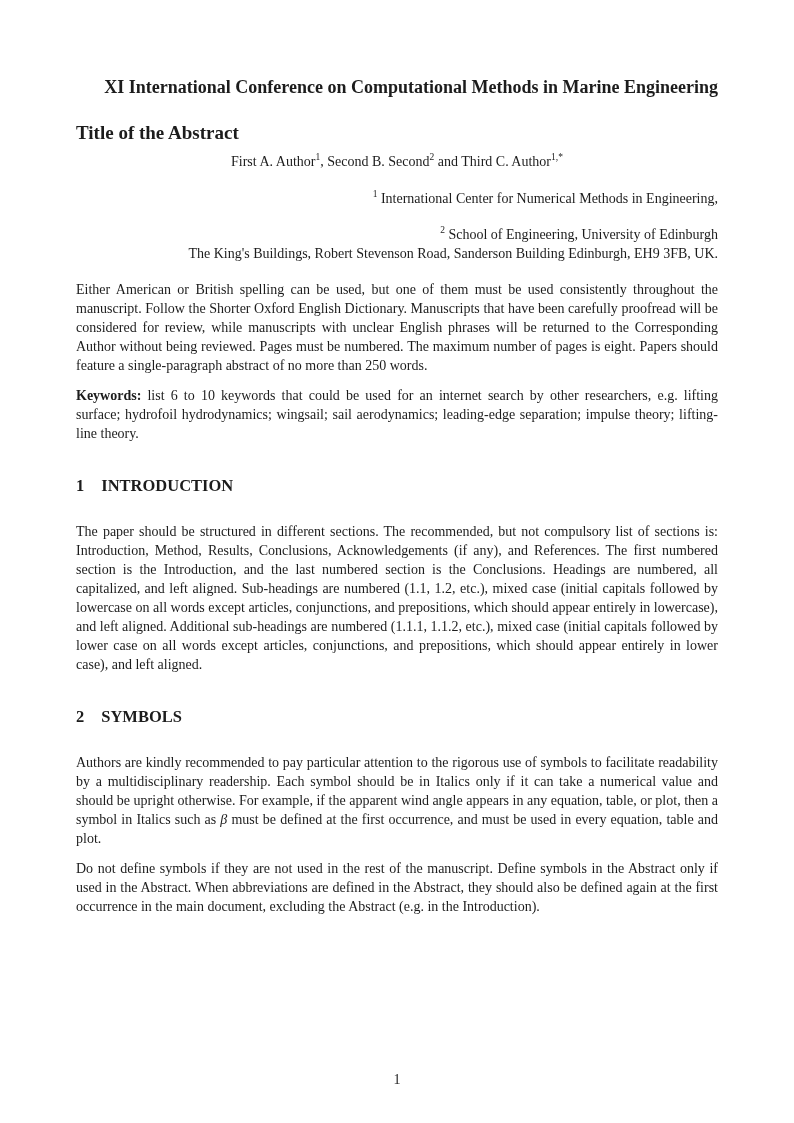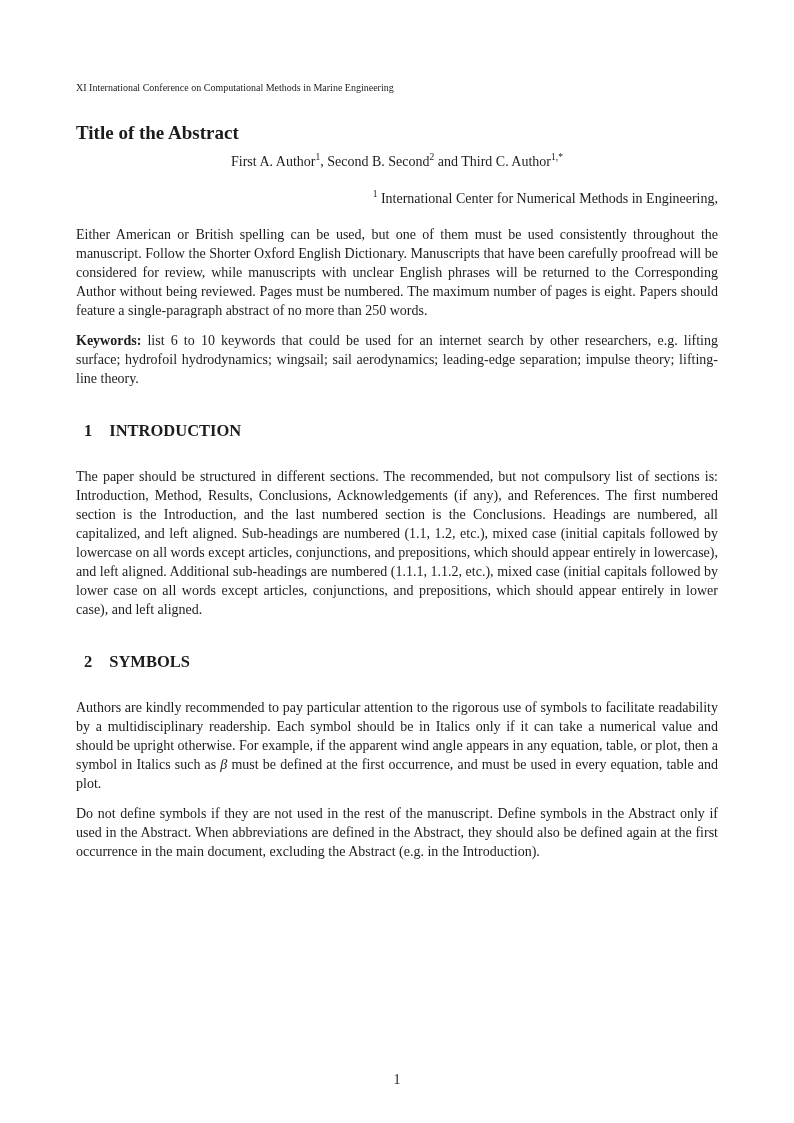--- a/index.html
+++ b/index.html
@@ -13,23 +13,23 @@
   .page {
     box-sizing: border-box;
     width: 794px;
     height: 1123px;
     padding: 78px 76px 0 76px;
     position: relative;
     font-size: 14px;
     line-height: 19px;
   }
   .conf-header {
-    text-align: left;
-    font-weight: normal;
-    font-size: 10px;
+    text-align: right;
+    font-weight: bold;
+    font-size: 18px;
     margin: 0 0 26px 0;
   }
   .doc-title {
     text-align: left;
     font-weight: bold;
     font-size: 19px;
     margin: 0 0 10px 0;
   }
   .authors {
     text-align: center;
@@ -53,21 +53,21 @@
   }
   p.body-par {
     text-align: justify;
     margin: 0 0 11px 0;
   }
   .keywords { margin-bottom: 0; }
   .kw-label { font-weight: bold; }
   .section-heading {
     font-weight: bold;
     font-size: 16.5px;
-    margin: 33px 0 27px 8px;
+    margin: 33px 0 27px 0;
   }
   .section-number { display: inline-block; margin-right: 17px; }
   .beta { font-style: italic; }
   .page-number {
     position: absolute;
     bottom: 34px;
     left: 0;
     width: 100%;
     text-align: center;
     font-size: 14px;
@@ -82,20 +82,22 @@
 
   <div class="doc-title">Title of the Abstract</div>
 
   <div class="authors"><span>First A. Author</span><sup>1</sup><span>, </span><span>Second B. Second</span><sup>2</sup><span> and </span><span>Third C. Author</span><sup>1,*</sup></div>
 
   <div class="affil">
     <div><sup>1</sup><span> International Center for Numerical Methods in Engineering,</span></div>
   </div>
 
   <div class="affil">
+    <div><sup>2</sup><span> School of Engineering, University of Edinburgh</span></div>
+    <div>The King's Buildings, Robert Stevenson Road, Sanderson Building Edinburgh, EH9 3FB, UK.</div>
   </div>
 
 
 
   <p class="body-par">Either American or British spelling can be used, but one of them must be used consistently throughout the manuscript. Follow the Shorter Oxford English Dictionary. Manuscripts that have been carefully proofread will be considered for review, while manuscripts with unclear English phrases will be returned to the Corresponding Author without being reviewed. Pages must be numbered. The maximum number of pages is eight. Papers should feature a single-paragraph abstract of no more than 250 words.</p>
 
   <p class="body-par keywords"><span class="kw-label">Keywords:</span><span> list 6 to 10 keywords that could be used for an internet search by other researchers, e.g. lifting surface; hydrofoil hydrodynamics; wingsail; sail aerodynamics; leading-edge separation; impulse theory; lifting-line theory.</span></p>
 
   <div class="section-heading"><span class="section-number">1</span><span>INTRODUCTION</span></div>
 

